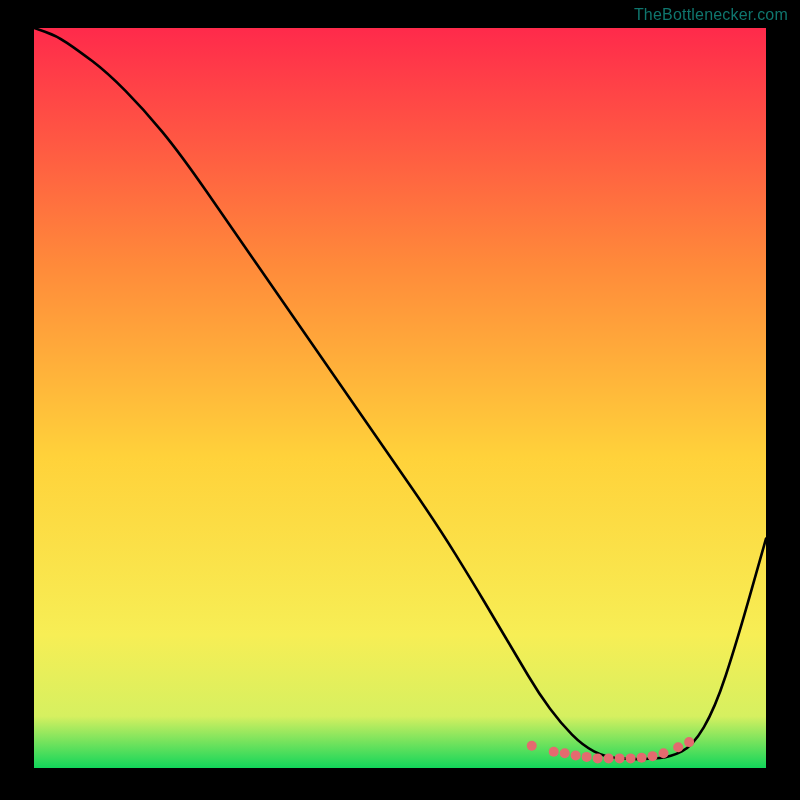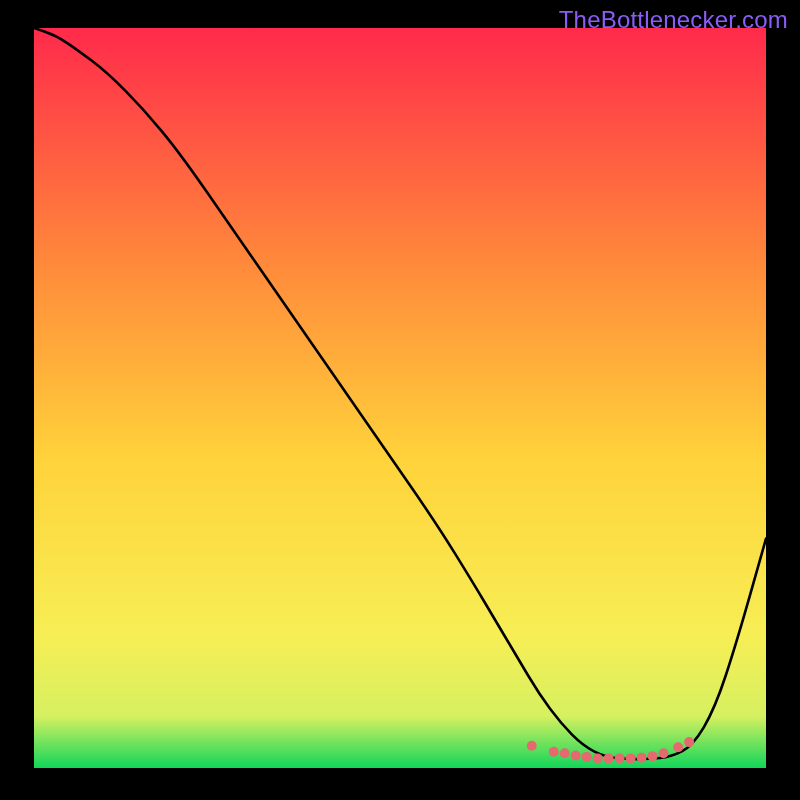--- a/index.html
+++ b/index.html
@@ -24,22 +24,22 @@
     left: 0;
     top: 0;
     width: 732px;
     height: 740px;
     overflow: hidden;
   }
   .attribution {
     position: absolute;
     top: 6px;
     right: 12px;
-    color: #8b5cf6;
-    font-size: 24px;
+    color: #0f766e;
+    font-size: 16px;
     font-weight: 500;
     letter-spacing: 0.2px;
   }
   svg { display: block; }
 </style>
 </head>
 <body>
 
 <div class="attribution">TheBottlenecker.com</div>
 

